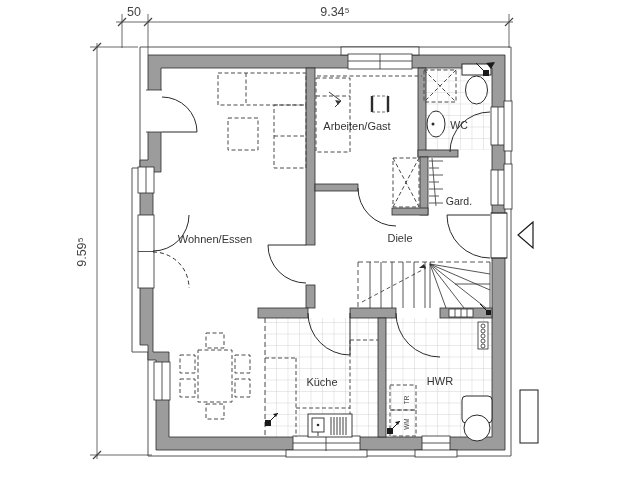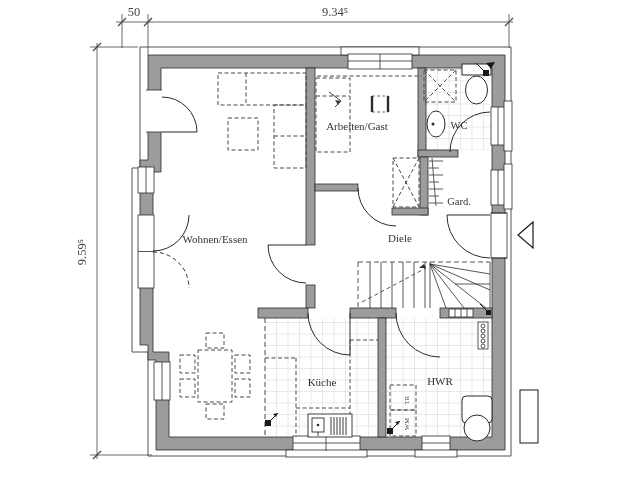--- a/index.html
+++ b/index.html
@@ -1,16 +1,16 @@
 <!DOCTYPE html>
 <html><head>
 <meta charset="utf-8">
 <style>
   html,body{margin:0;padding:0;background:#ffffff;width:640px;height:480px;overflow:hidden;}
-  #stage{position:relative;width:640px;height:480px;font-family:Liberation Serif, serif;}
+  #stage{position:relative;width:640px;height:480px;font-family:Liberation Sans, sans-serif;}
   svg{position:absolute;top:0;left:0;}
   text{fill:#333333;}
   .roomlbl{font-size:11px;}
   .smalllbl{font-size:10.5px;}
   .dimlbl{font-size:12.5px;fill:#444444;}
   .tinylbl{font-size:6.5px;fill:#444444;}
 </style>
 </head>
 <body>
 

